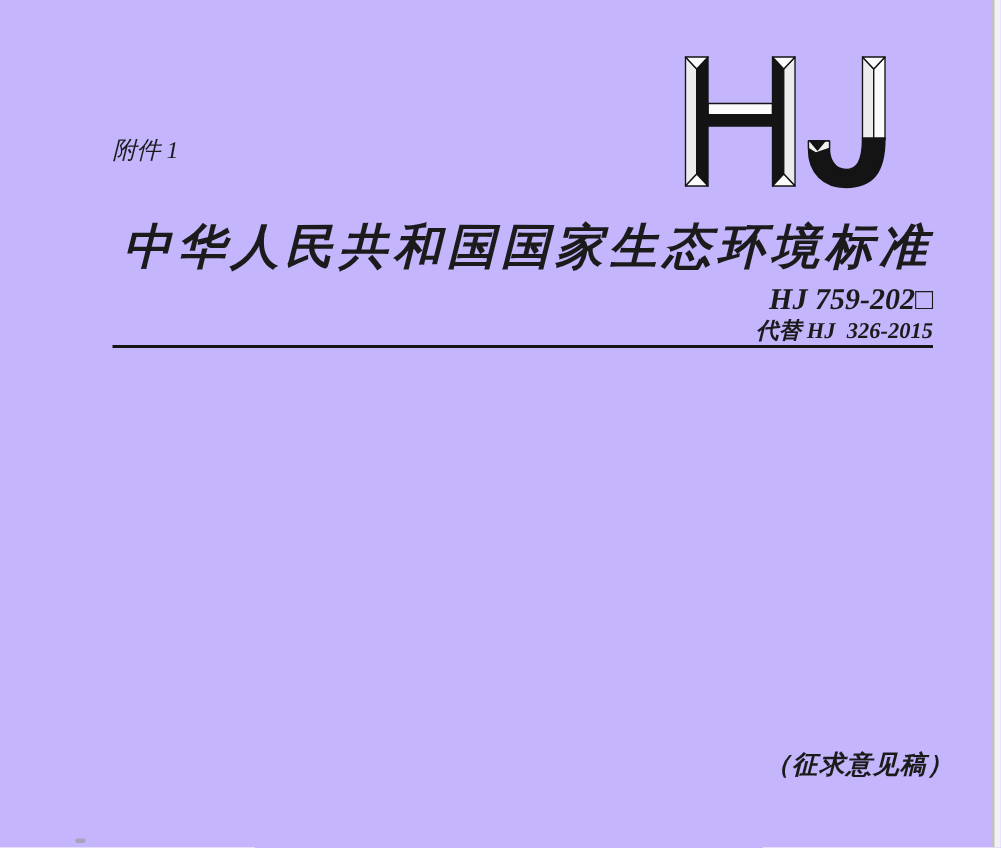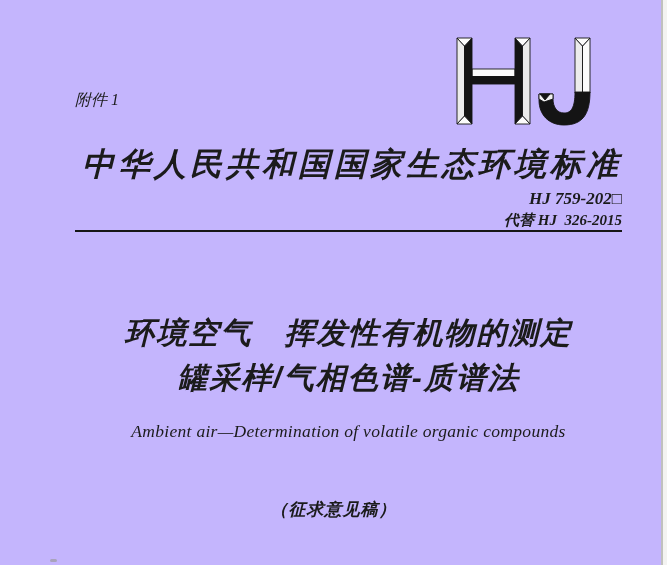--- a/index.html
+++ b/index.html
@@ -23,21 +23,21 @@
     left:75px; top:143px; width:547px;
     text-align:right;
     font-size:32px; font-weight:700;
     letter-spacing:4px;
     white-space:nowrap;
     font-family:"Liberation Serif","DejaVu Serif",serif;
   }
   .std-num {
     right:45px; top:189px;
     text-align:right;
-    font-size:17px; font-weight:700;
+    font-size:20px; font-weight:700;
     white-space:pre;
   }
   .replaces {
     right:45px; top:211px;
     text-align:right;
     font-size:15px; font-weight:700;
     white-space:pre;
   }
   .rule {
     left:75px; top:230px; width:547px; height:2px;
@@ -57,22 +57,22 @@
   .title-en {
     left:75px; width:547px;
     text-align:center;
     font-size:17.5px;
     letter-spacing:0.3px;
     font-family:"Liberation Serif","DejaVu Serif",serif;
   }
   .title-en.line1 { top:421px; }
   .title-en.line2 { top:461px; }
   .draft-note {
-    left:60px; top:498px; width:547px;
-    text-align:center;
+    left:89px; top:498px; width:547px;
+    text-align:right;
     font-family:"Liberation Sans","DejaVu Sans",sans-serif;
     font-weight:700;
     font-size:17px;
     letter-spacing:1px;
   }
   
   .scan-edge-line { left:661px; top:0; width:2px; height:565px; background:#c0c0be; }
   .scan-edge-strip { left:663px; top:0; width:4px; height:565px; background:#f3f3f1; }
   .scan-speck { left:50px; top:559px; width:7px; height:3px; background:#9a9a9a; border-radius:2px; opacity:.65; }
   .sr-only {
@@ -116,25 +116,22 @@
   </div>
 
   <div class="abs org-title">中华人民共和国国家生态环境标准</div>
 
   <div class="abs std-num">HJ 759-202□</div>
 
   <div class="abs replaces">代替 HJ  326-2015</div>
 
   <div class="abs rule"></div>
 
-  <div class="abs title-cn line1">环境空气　挥发性有机物的测定</div>
 
-  <div class="abs title-cn line2">罐采样/气相色谱-质谱法</div>
 
-  <div class="abs title-en line1">Ambient air—Determination of volatile organic compounds</div>
 
 
   <div class="abs draft-note">（征求意见稿）</div>
 
   <div class="abs scan-edge-line"></div>
   <div class="abs scan-edge-strip"></div>
   <div class="abs scan-speck"></div>
 
 </div>
 

